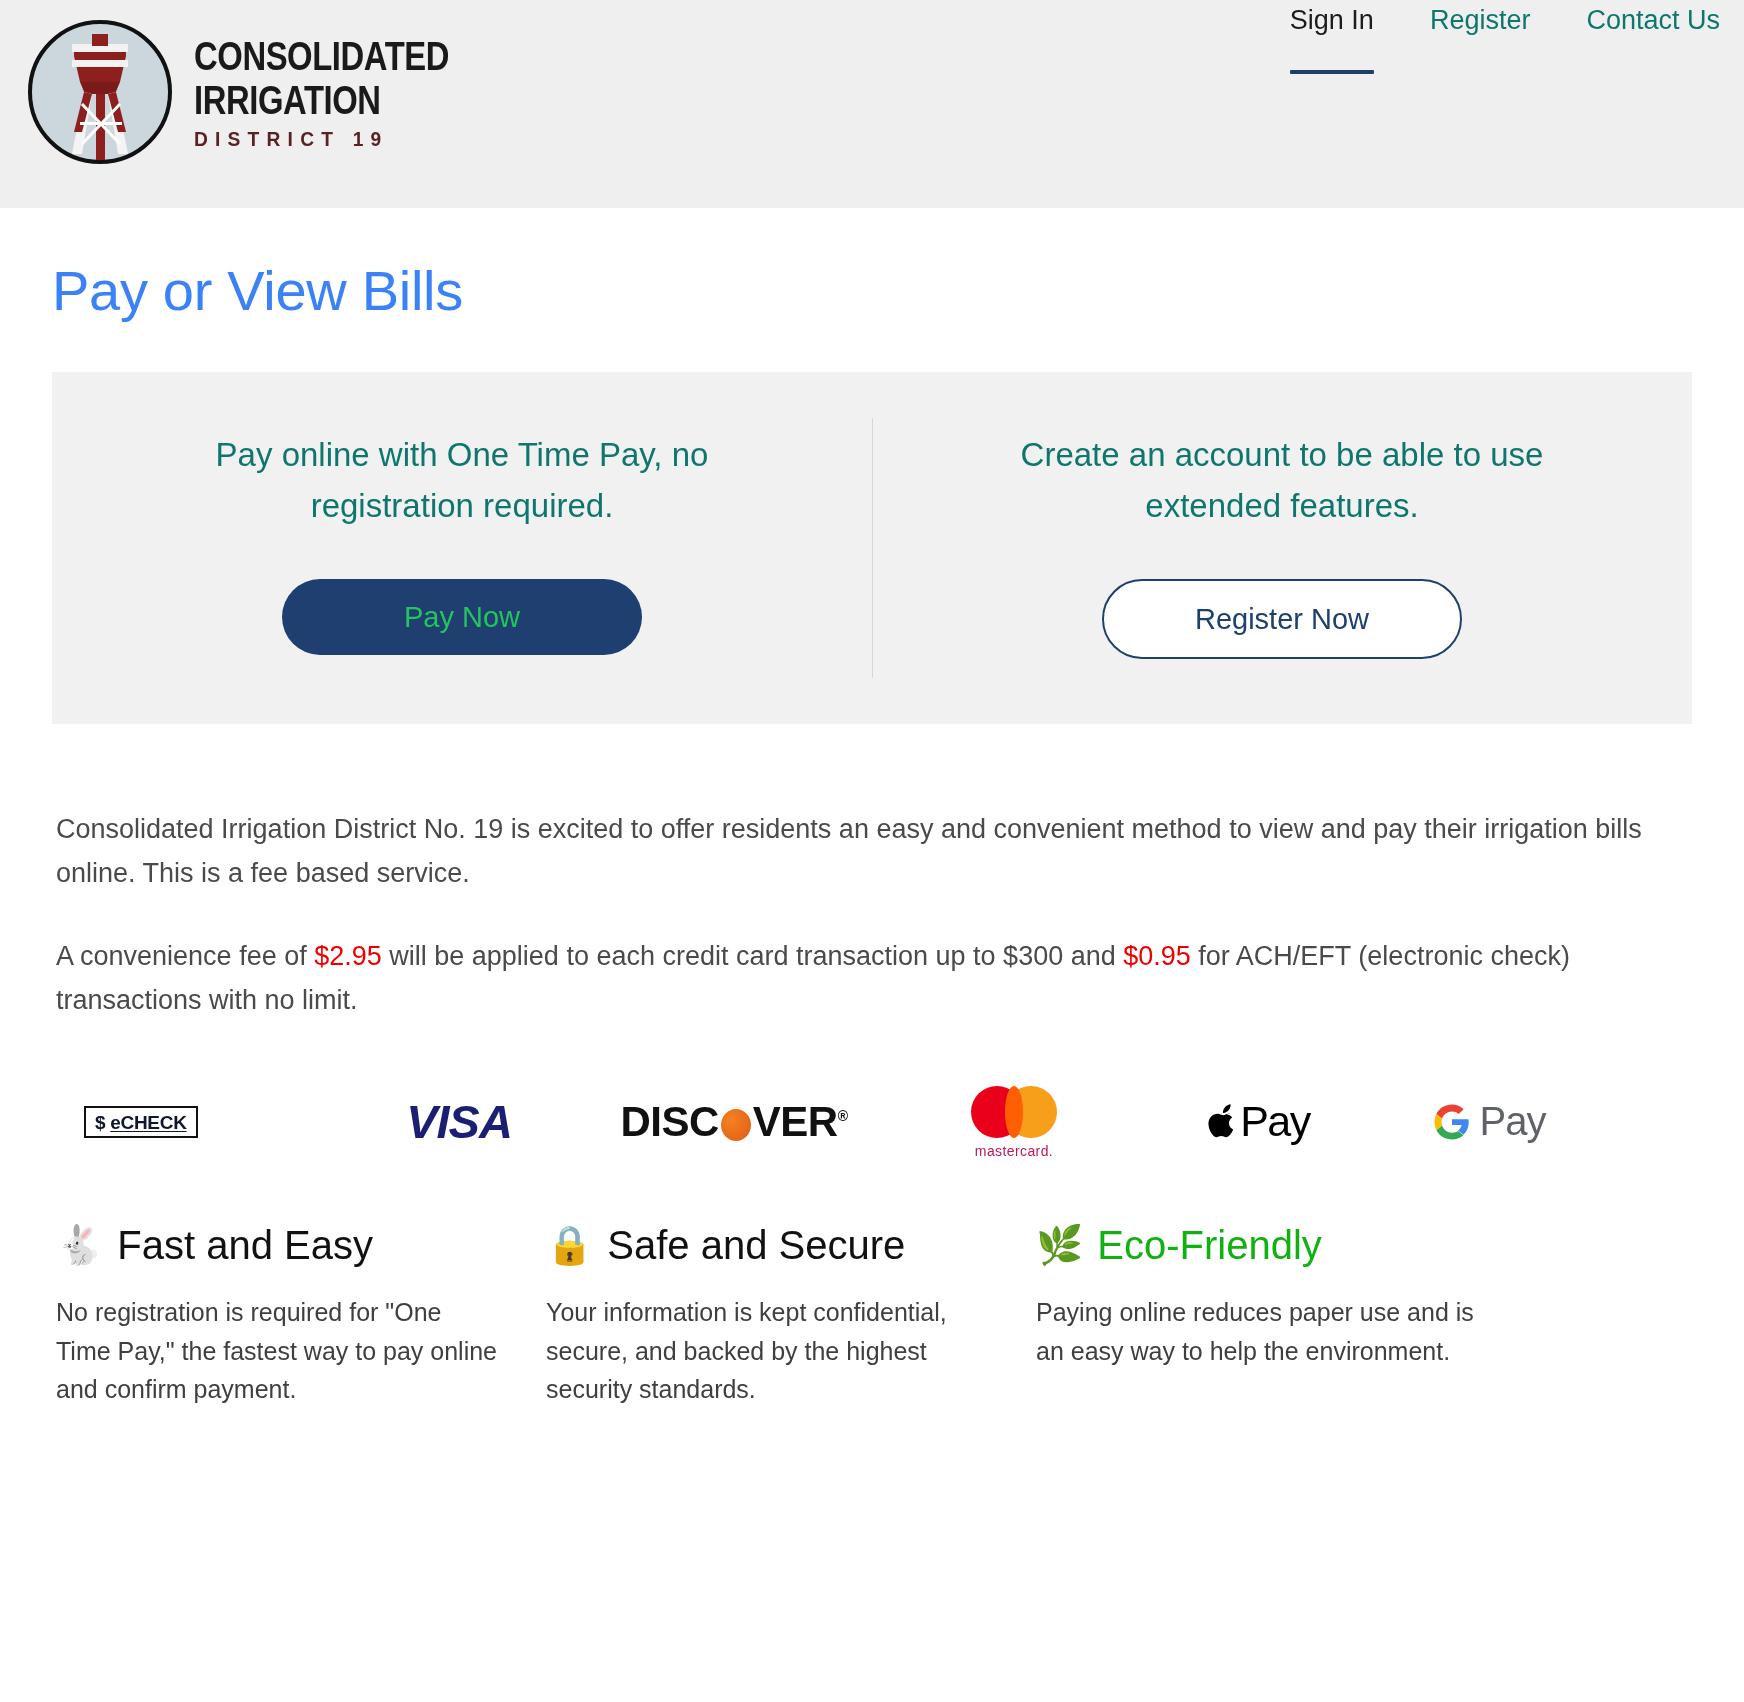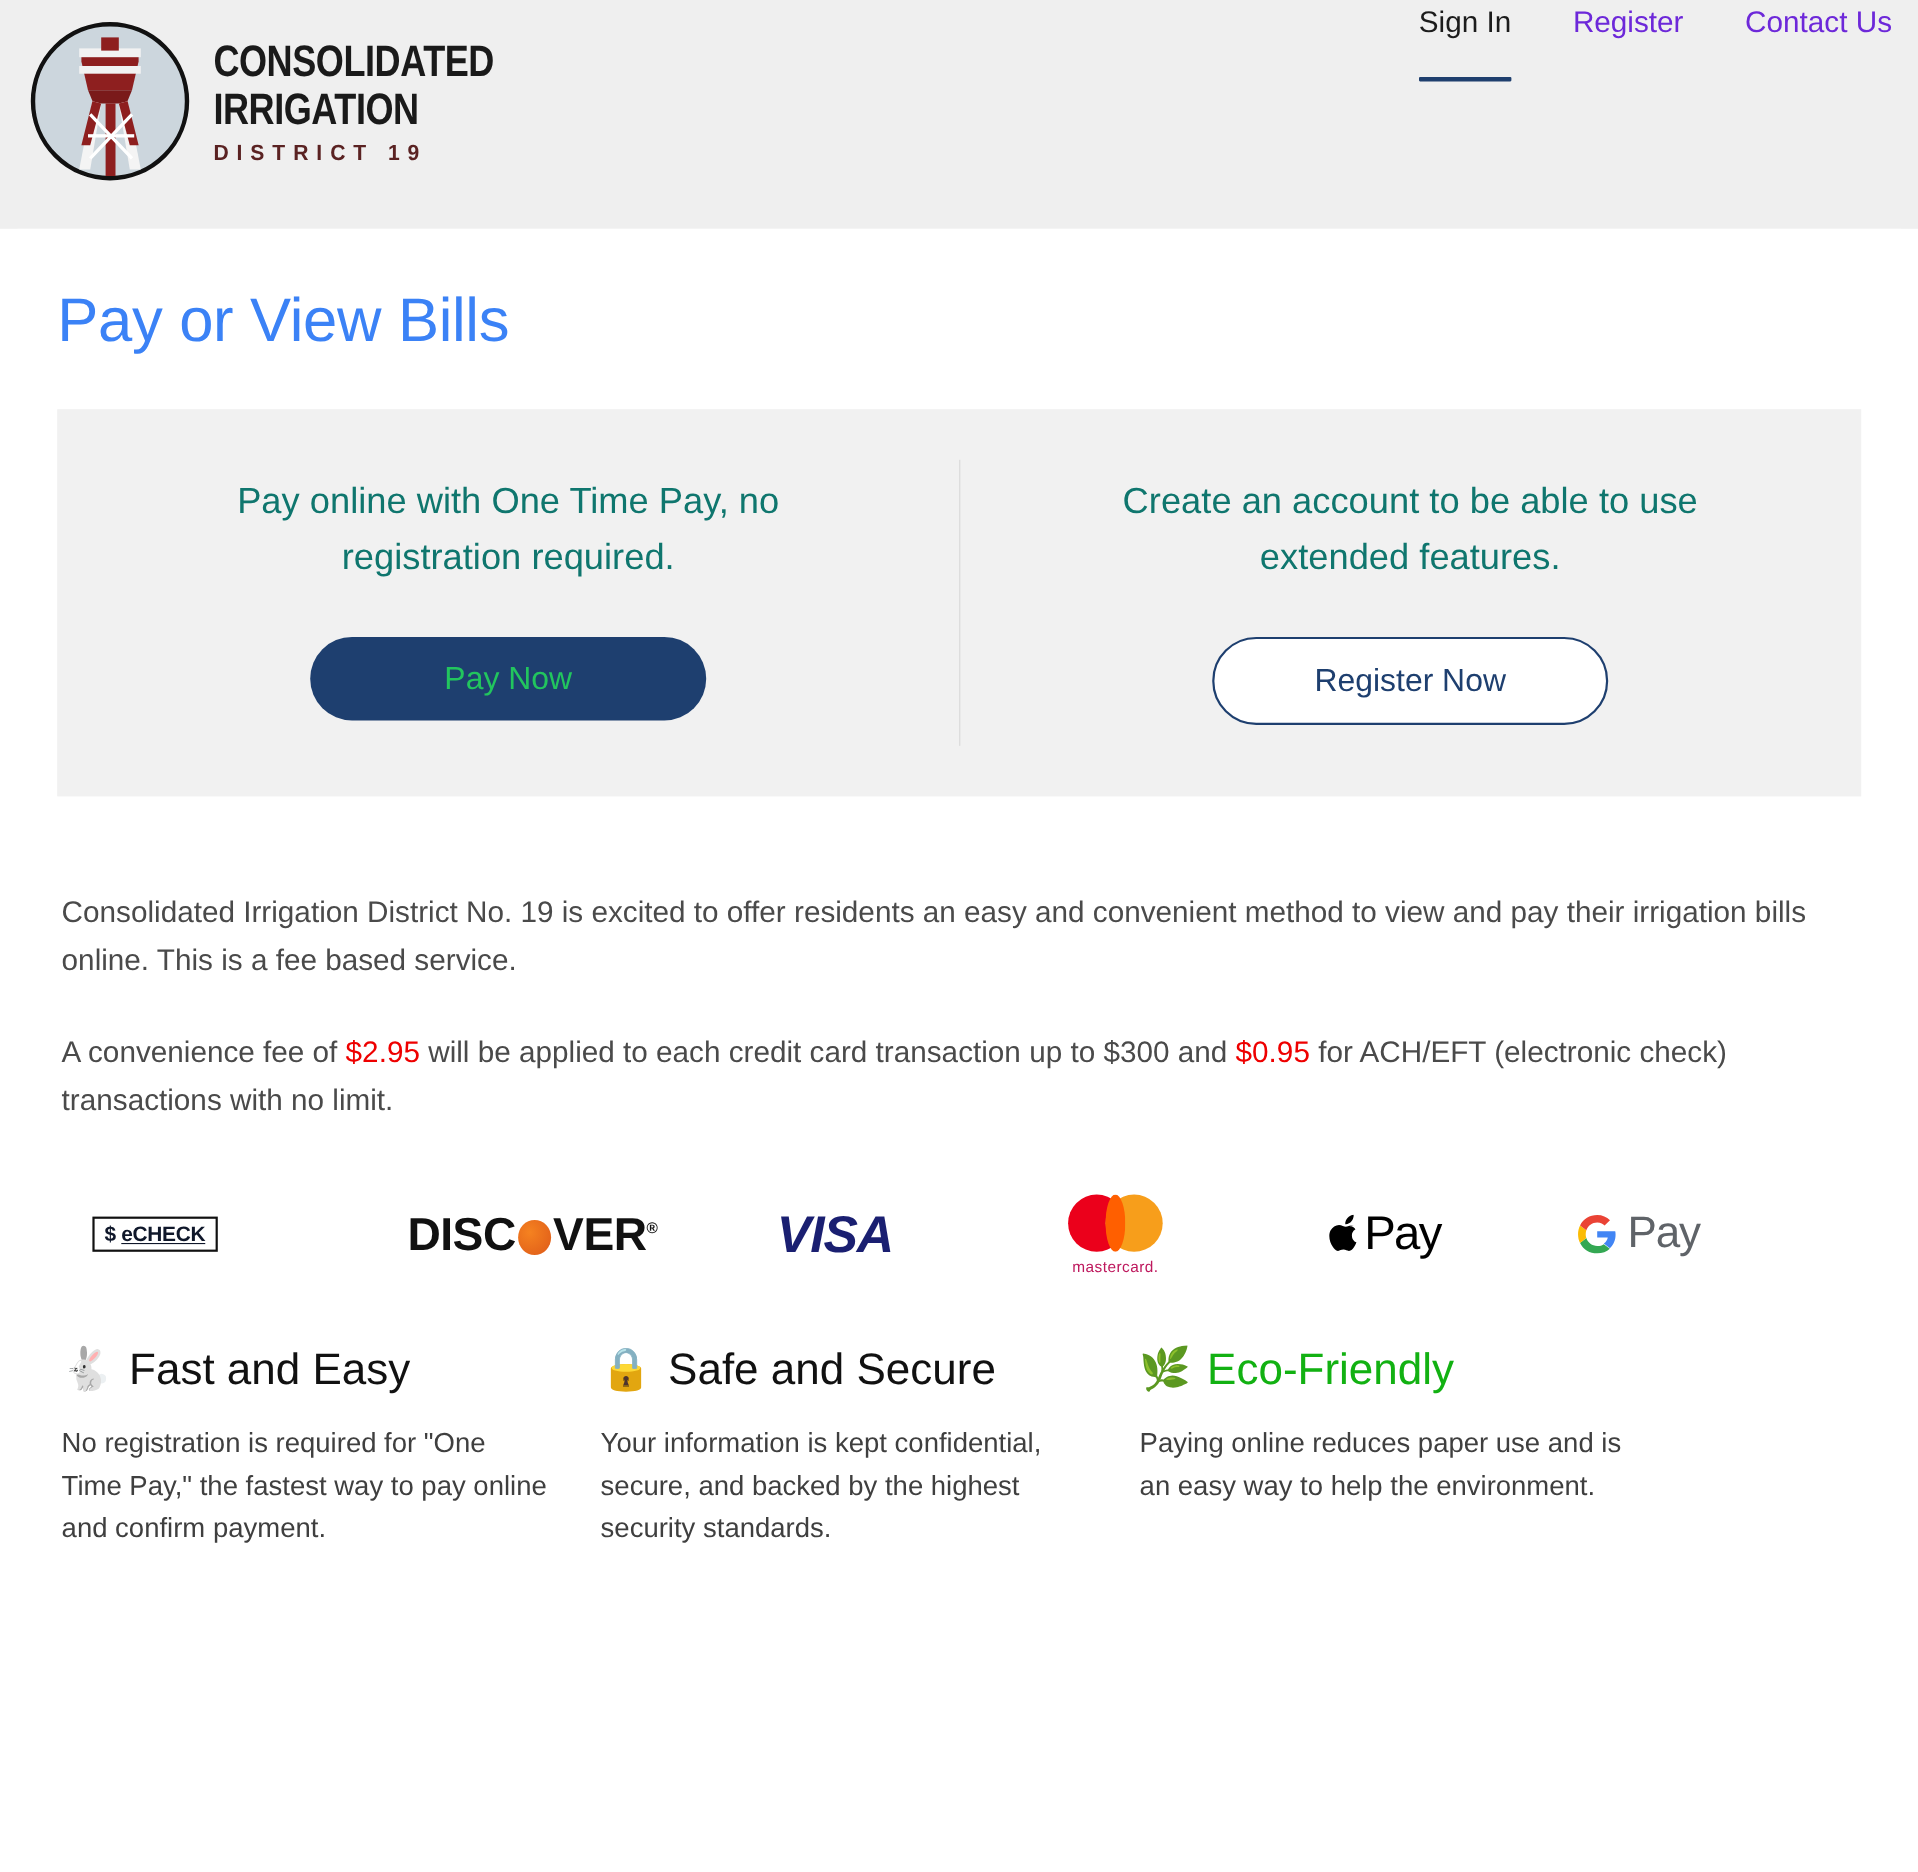--- a/index.html
+++ b/index.html
@@ -74,21 +74,21 @@
   .nav {
     position: absolute;
     right: 24px;
     top: 4px;
     display: flex;
     align-items: flex-start;
     gap: 56px;
   }
   .nav-item {
     font-size: 27px;
-    color: #6d28d9;
+    color: #0f766e;
     padding-bottom: 10px;
     cursor: pointer;
     text-align: center;
     line-height: 1.2;
     white-space: nowrap;
   }
   .nav-item.active {
     color: #1c1c1c;
   }
   .nav-underline {
@@ -389,38 +389,38 @@
 
     <div class="body-copy">
       <p class="para">Consolidated Irrigation District No. 19 is excited to offer residents an easy and convenient method to view and pay their irrigation bills online. This is a fee based service.</p>
       <p class="para"><span>A convenience fee of </span><span class="fee">$2.95</span><span> will be applied to each credit card transaction up to $300 and </span><span class="fee">$0.95</span><span> for ACH/EFT (electronic check) transactions with no limit.</span></p>
     </div>
 
     <div class="pay-logos">
 
       <div class="pay-slot slot-echeck">
         <span class="echeck-box"><span class="dollar">$</span>&nbsp;<span class="word">eCHECK</span></span>
+      </div>
+
+      <div class="pay-slot slot-visa">
+        <span class="visa-word">VISA</span>
       </div>
 
       <div class="pay-slot slot-discover">
         <span class="discover-word"><span>DISC</span><svg width="34" height="34" viewBox="0 0 34 34" style="vertical-align:-6px" xmlns="http://www.w3.org/2000/svg">
               <defs>
                 <radialGradient id="dg" cx="35%" cy="35%" r="75%">
                   <stop offset="0%" stop-color="#f58220"></stop>
                   <stop offset="100%" stop-color="#e2611a"></stop>
                 </radialGradient>
               </defs>
               <ellipse cx="17" cy="17" rx="15" ry="16" fill="url(#dg)"></ellipse>
             </svg><span>VER</span><span class="sup">®</span></span>
       </div>
 
-      <div class="pay-slot slot-visa">
-        <span class="visa-word">VISA</span>
-      </div>
-
       <div class="pay-slot slot-mc">
         <div class="mc-wrap">
           <div class="mc-circles">
             <i class="red"></i>
             <i class="amber"></i>
             <i class="mid"></i>
           </div>
           <div class="mc-name">mastercard.</div>
         </div>
       </div>

